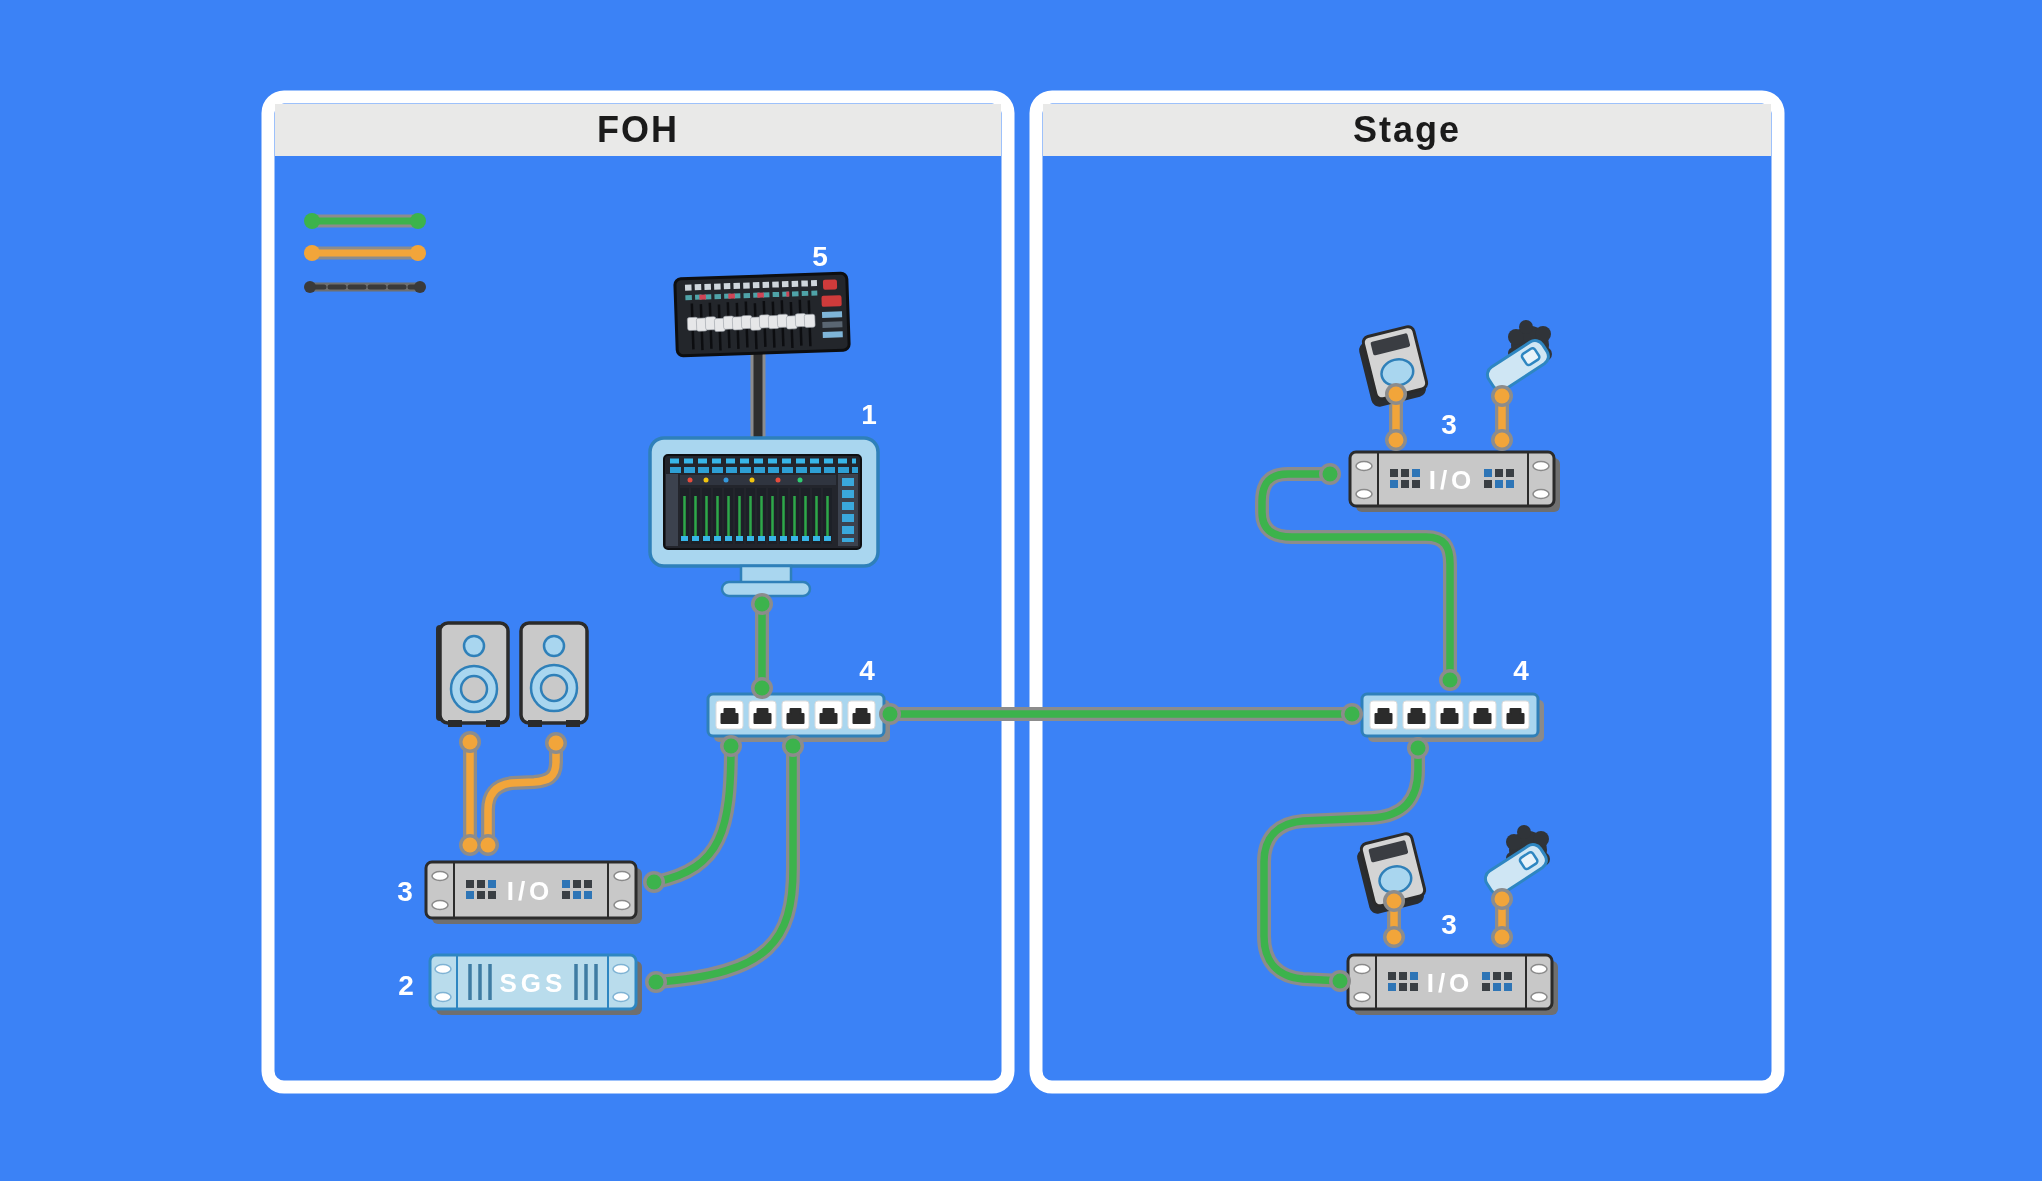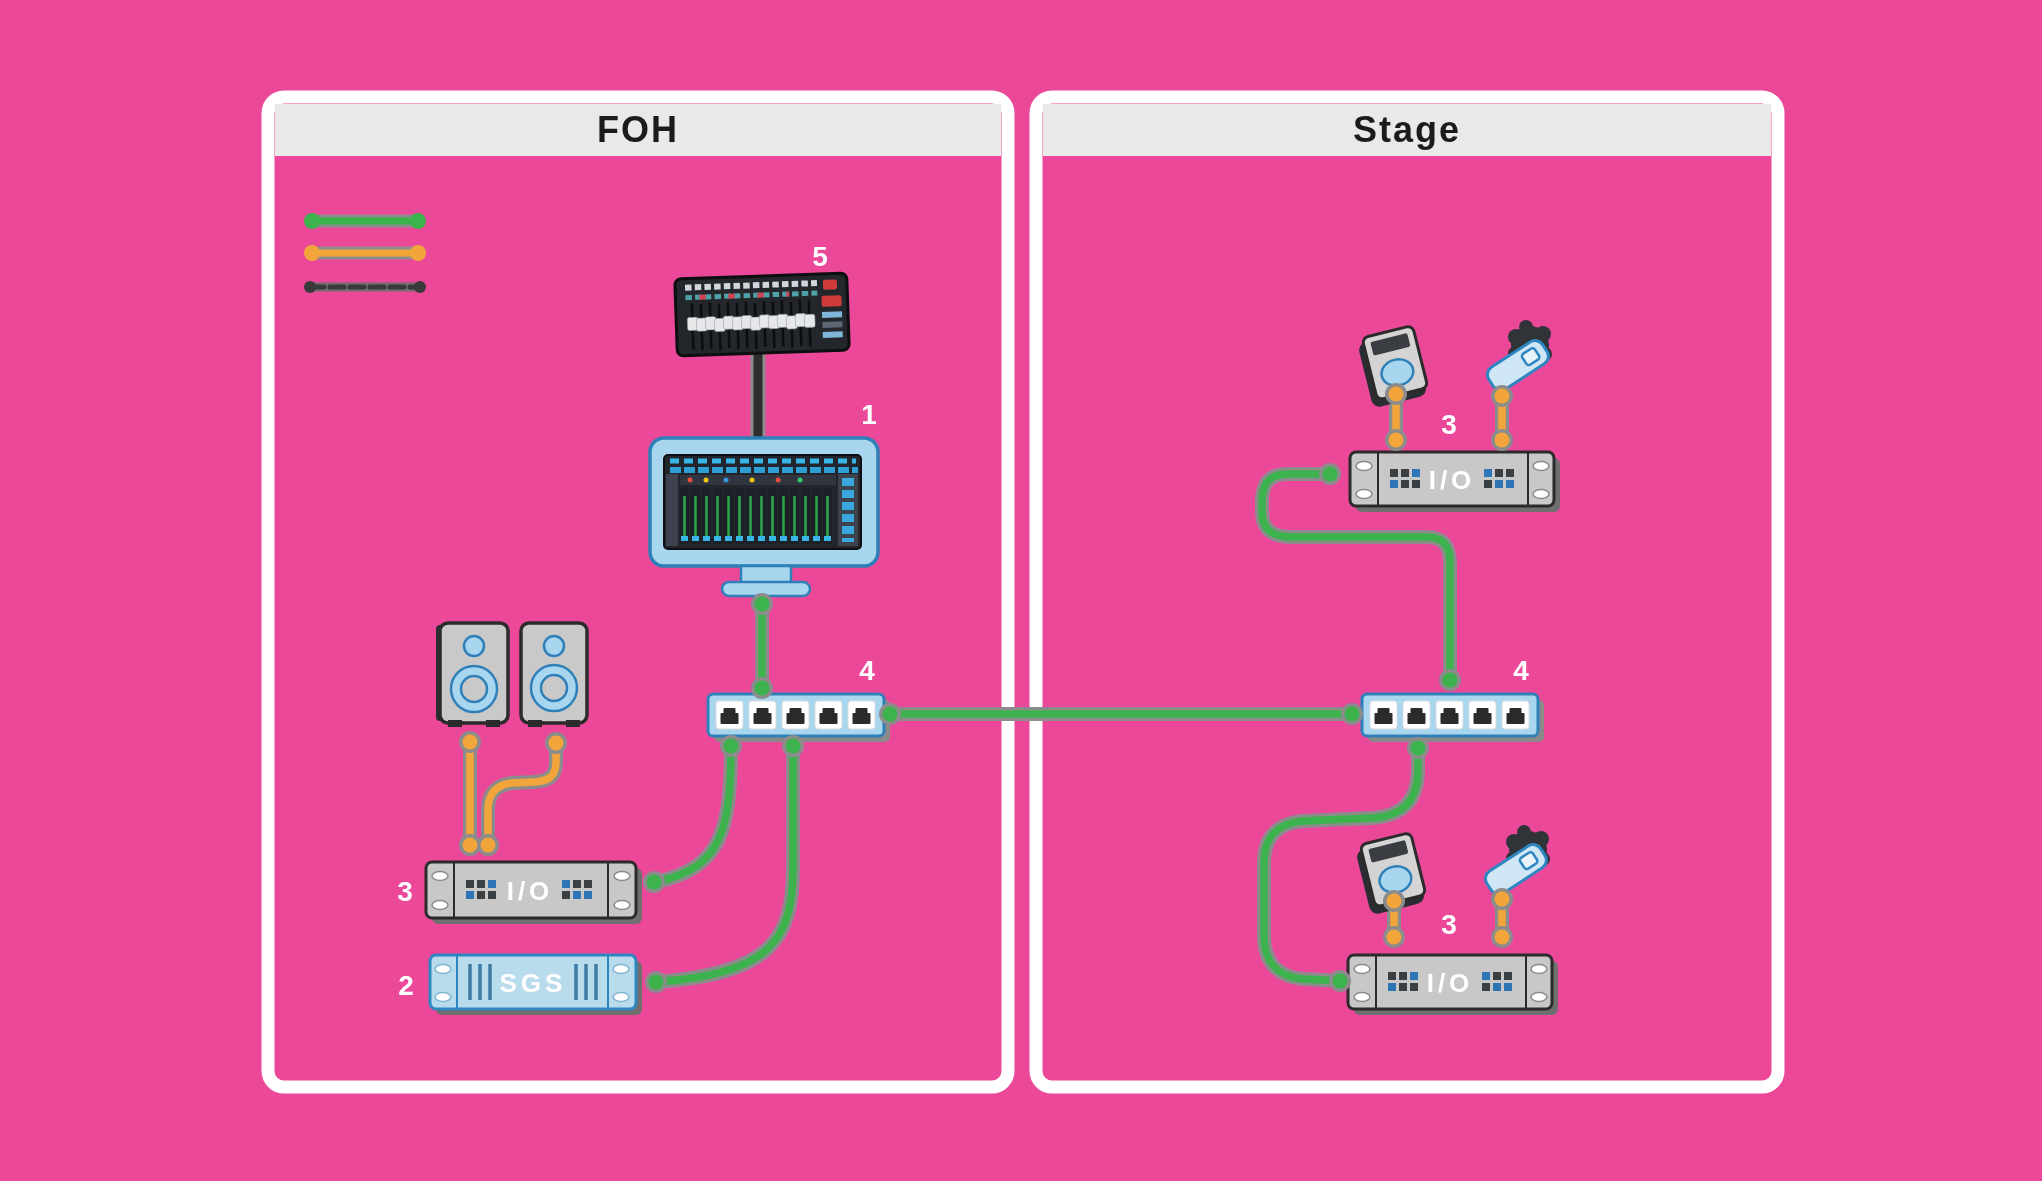--- a/index.html
+++ b/index.html
@@ -1,16 +1,16 @@
 <!DOCTYPE html>
 <html><head>
 <meta charset="utf-8">
 <style>
   html,body{margin:0;padding:0;background:#000;}
-  .stage-wrap{position:relative;width:2042px;height:1181px;background:#ec4899;overflow:hidden;}
+  .stage-wrap{position:relative;width:2042px;height:1181px;background:#3b82f6;overflow:hidden;}
   svg{display:block;}
   text{font-family:"Liberation Sans","DejaVu Sans",sans-serif;}
   .panel-title{font-size:36px;font-weight:bold;fill:#1b1b1b;letter-spacing:2px;}
   .num-label{font-size:28px;font-weight:bold;fill:#ffffff;}
   .rack-label{font-size:26px;font-weight:bold;fill:#ffffff;letter-spacing:4px;}
 </style>
 </head>
 <body>
 
 <div class="stage-wrap">

